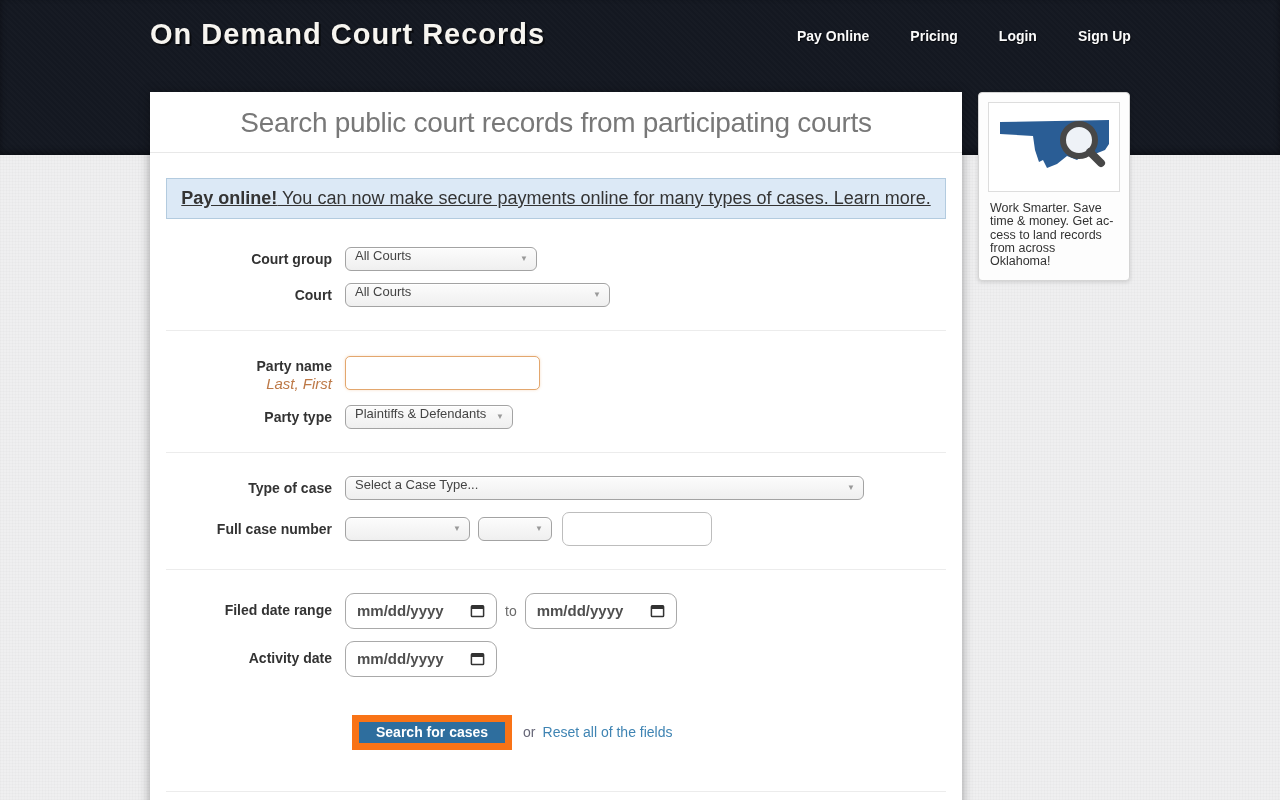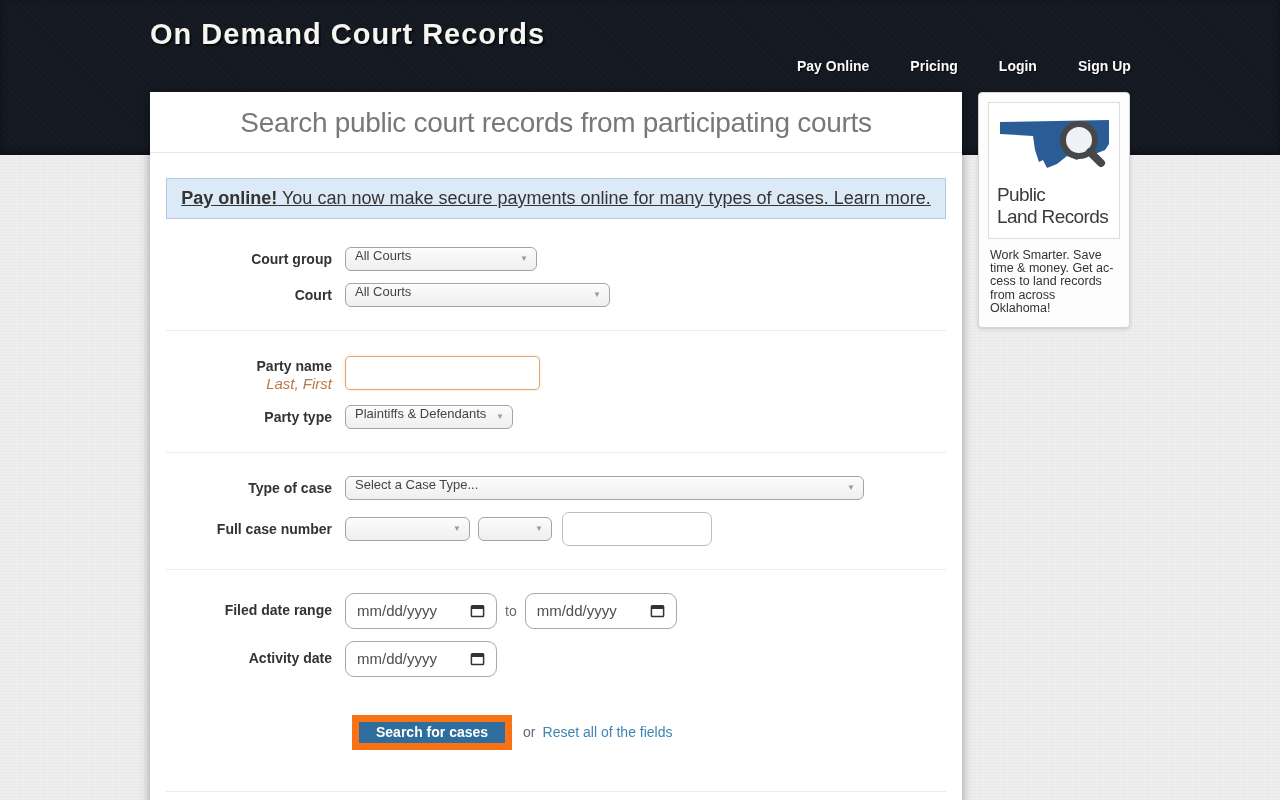--- a/index.html
+++ b/index.html
@@ -23,21 +23,21 @@
   }
   .brand {
     position:absolute; left:150px; top:18px;
     font-size:29px; font-weight:bold; color:#f7f5f0;
     letter-spacing:1px;
     text-shadow:2px 2px 0 rgba(0,0,0,0.55);
     cursor:pointer;
   }
   .topnav {
     position:absolute; left:797px; top:28px;
-    display:flex; gap:41px;margin-top:30px;
+    display:flex; gap:41px;
   }
   .topnav a {
     color:#fbfbfb; font-size:14px; font-weight:bold; text-decoration:none;
     text-shadow:1px 1px 1px rgba(0,0,0,0.6); cursor:pointer; white-space:nowrap;
   }
 
   
   .main-card {
     position:absolute; left:150px; top:92px; width:812px; height:740px;
     background:#fff;
@@ -83,21 +83,21 @@
 
   .text-input {
     height:34px; border:1px solid #e3a76e; border-radius:5px;
     background:#fff; padding:0 9px; font-size:14px; color:#333; outline:none;
     box-shadow:0 0 3px rgba(230,160,90,0.35);
   }
 
   .date-input {
     display:inline-flex; align-items:center; justify-content:space-between;
     width:152px; height:36px; border:1px solid #a9a9a9; border-radius:9px;
-    background:#fff; padding:0 11px; color:#4f4f4f; font-size:15px; cursor:text;
+    background:#fff; padding:0 11px; color:#4f4f4f; font-size:15px; cursor:text;font-weight:bold;
   }
   .date-input .cal { flex:none; margin-left:8px; display:inline-flex; }
   .to-text { color:#6a6a6a; font-size:14px; margin:0 8px; }
 
   .divider { border:0; border-top:1px solid #ececec; margin:23px 0; }
 
   .submit-row { margin:38px 0 0 186px; display:flex; align-items:center; }
   .search-btn {
     height:35px; padding:0 17px; background:#2e6e9e; color:#fff;
     font-size:14px; font-weight:bold; border:7px solid #f97316; border-radius:0;
@@ -271,19 +271,15 @@
 
 <div class="side-card">
   <div class="logo-box">
     <svg width="116" height="68" viewBox="0 0 116 68">
       <path d="M3,12 L112,10 L112,34 L108,40 L98,44 L90,42 L80,50 L70,46 L60,54 L50,58 L46,50 L42,52 L38,40 L36,26 L3,24 Z" fill="#2a5d95"></path>
       <g>
         <circle cx="82" cy="30" r="16" fill="#fff" fill-opacity="0.92" stroke="#474747" stroke-width="6"></circle>
         <line x1="93" y1="42" x2="104" y2="53" stroke="#474747" stroke-width="8" stroke-linecap="round"></line>
       </g>
     </svg>
-    <div class="logo-text">
-      <div>Public</div>
-      <div>Land Records</div>
-    </div>
   </div>
   <div class="side-desc">Work Smarter. Save time &amp; money. Get ac-cess to land records from across Oklahoma!</div>
 </div>
 
 </body></html>

